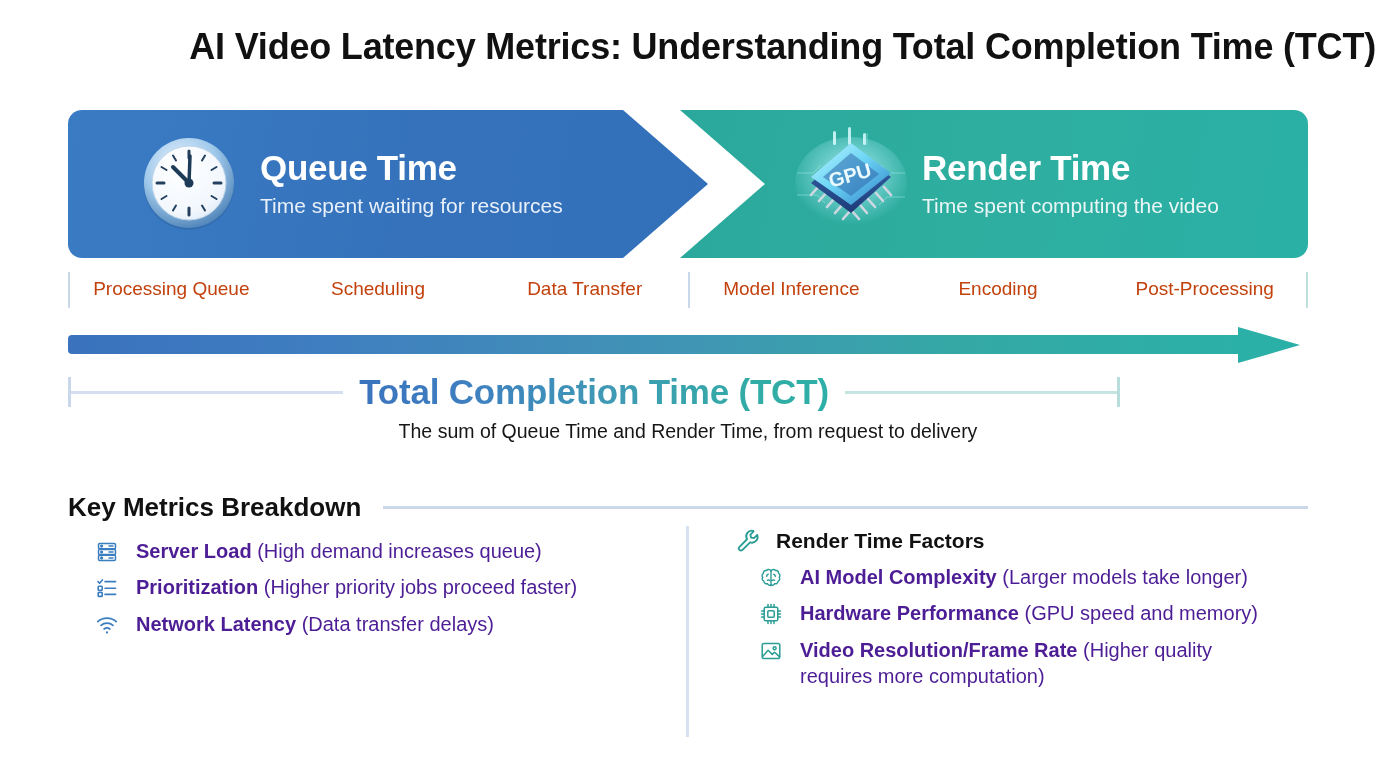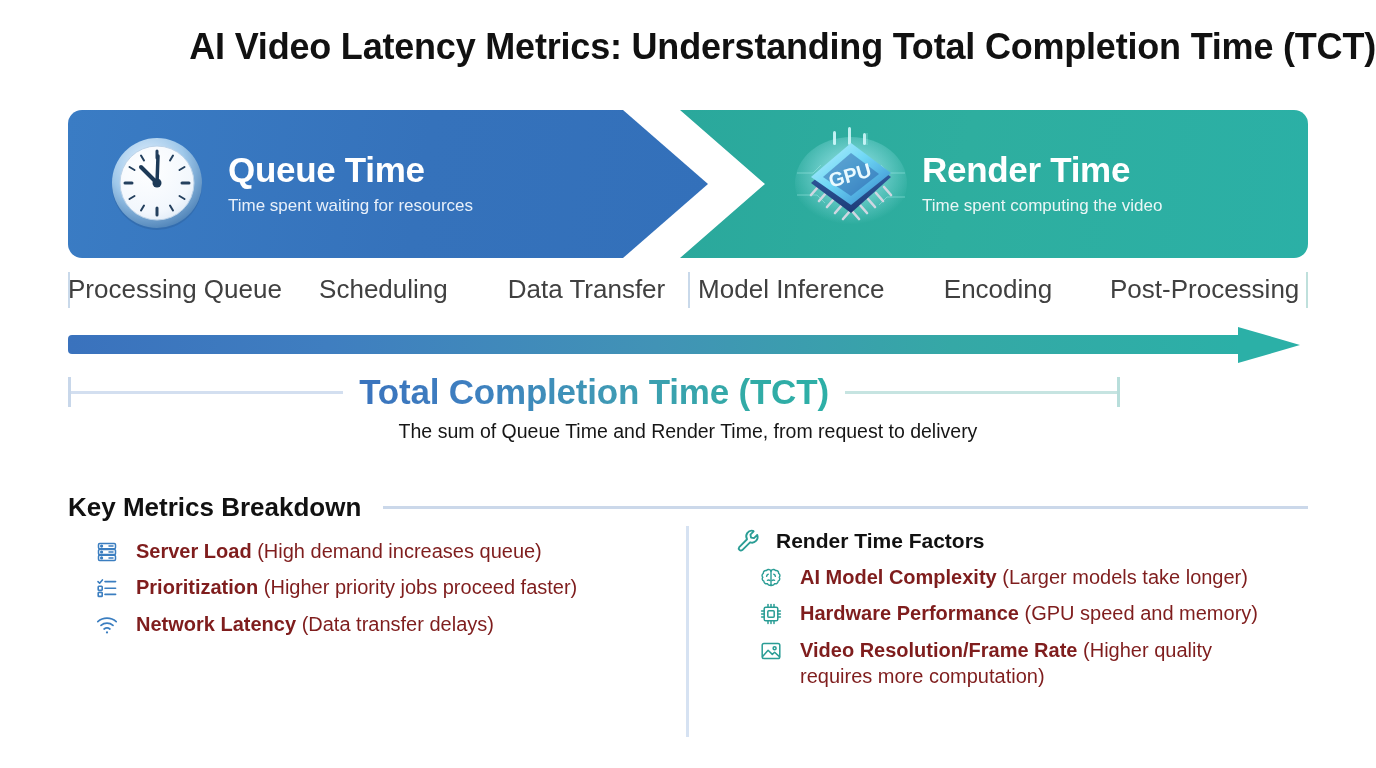--- a/index.html
+++ b/index.html
@@ -26,58 +26,59 @@
   }
   .seg {
     position: absolute; top: 0; height: 148px;
     display: flex; align-items: center;
   }
   .seg-queue {
     left: 0; width: 640px;
     background: linear-gradient(100deg, #3a7cc4 0%, #3572bb 55%, #3370ba 100%);
     border-radius: 14px 0 0 14px;
     clip-path: polygon(0 0, 555px 0, 640px 50%, 555px 100%, 0 100%);
+    padding-left: 32px;
   }
   .seg-render {
     left: 612px; width: 628px;
     background: linear-gradient(100deg, #2aa89c 0%, #2eae9f 45%, #2bb0a6 100%);
     border-radius: 0 14px 14px 0;
     clip-path: polygon(0 0, 628px 0, 628px 100%, 0 100%, 85px 50%);
   }
   .seg-inner { display: flex; align-items: center; width: 100%; }
   .seg-queue .seg-inner { padding-left: 28px; }
   .seg-render .seg-inner { padding-left: 110px; }
 
   .icon-box { width: 122px; flex: 0 0 122px; display: flex; align-items: center; justify-content: center; }
   .seg-text { padding-left: 10px; }
   .seg-title {
     font-size: 35px; font-weight: bold; color: #ffffff;
     line-height: 1.05; letter-spacing: -0.3px;
   }
   .seg-sub {
-    font-size: 17px; color: #eaf6f6; margin-top: 8px; font-weight: 400;
+    font-size: 21px; color: #eaf6f6; margin-top: 8px; font-weight: 400;
   }
   .seg-queue .seg-sub { color: #e8f0fa; }
 
   
   .sublabels {
     position: absolute; left: 68px; top: 270px; width: 1240px; height: 40px;
     display: flex;
   }
   .sl-group { display: flex; flex: 1; position: relative; }
   .sl-group::before {
     content: ""; position: absolute; left: 0; top: 2px; bottom: 2px;
     width: 2px; background: #c9d9ea;
   }
   .sl-group.right::after {
     content: ""; position: absolute; right: 0; top: 2px; bottom: 2px;
     width: 2px; background: #bfe0dc;
   }
   .sl-item {
-    flex: 1; text-align: center; font-size: 26px; color: #404040;
+    flex: 1; text-align: center; font-size: 19px; color: #c2410c;
     line-height: 38px; white-space: nowrap;
   }
 
   
   .arrow-wrap { position: absolute; left: 68px; top: 327px; width: 1240px; height: 36px; }
   .arrow-shaft {
     position: absolute; left: 0; top: 8px; width: 1178px; height: 19px;
     border-radius: 4px;
     background: linear-gradient(90deg, #3a72bd 0%, #3f7ec0 22%, #4193b6 50%, #35a8a6 75%, #2bb0a7 100%);
   }
@@ -130,21 +131,21 @@
   .col.right::before {
     content: ""; position: absolute; left: 0; top: -2px; bottom: 6px;
     width: 3px; background: #d6e2f2;
   }
   .col-head { display: flex; align-items: center; margin-bottom: 10px; }
   .col-head .ic { width: 34px; flex: 0 0 34px; display: flex; align-items: center; justify-content: center; }
   .col-head .txt { font-size: 21px; font-weight: bold; color: #111; padding-left: 10px; }
 
   .metric { display: flex; align-items: flex-start; margin-top: 10px; }
   .metric .ic { width: 34px; flex: 0 0 34px; display: flex; align-items: flex-start; justify-content: center; padding-top: 2px; margin-left: 22px; }
-  .metric .body { padding-left: 12px; font-size: 20px; color: #7f1d1d; line-height: 1.32; max-width: 540px; }
+  .metric .body { padding-left: 12px; font-size: 20px; color: #4c1d95; line-height: 1.32; max-width: 540px; }
   .metric .body b { font-weight: bold; }
   .metric .body span.note { font-weight: 400; }
 </style>
 </head>
 <body>
 
 <div class="page">
 
   <div class="title">AI Video Latency Metrics: Understanding Total Completion Time (TCT)</div>
 

